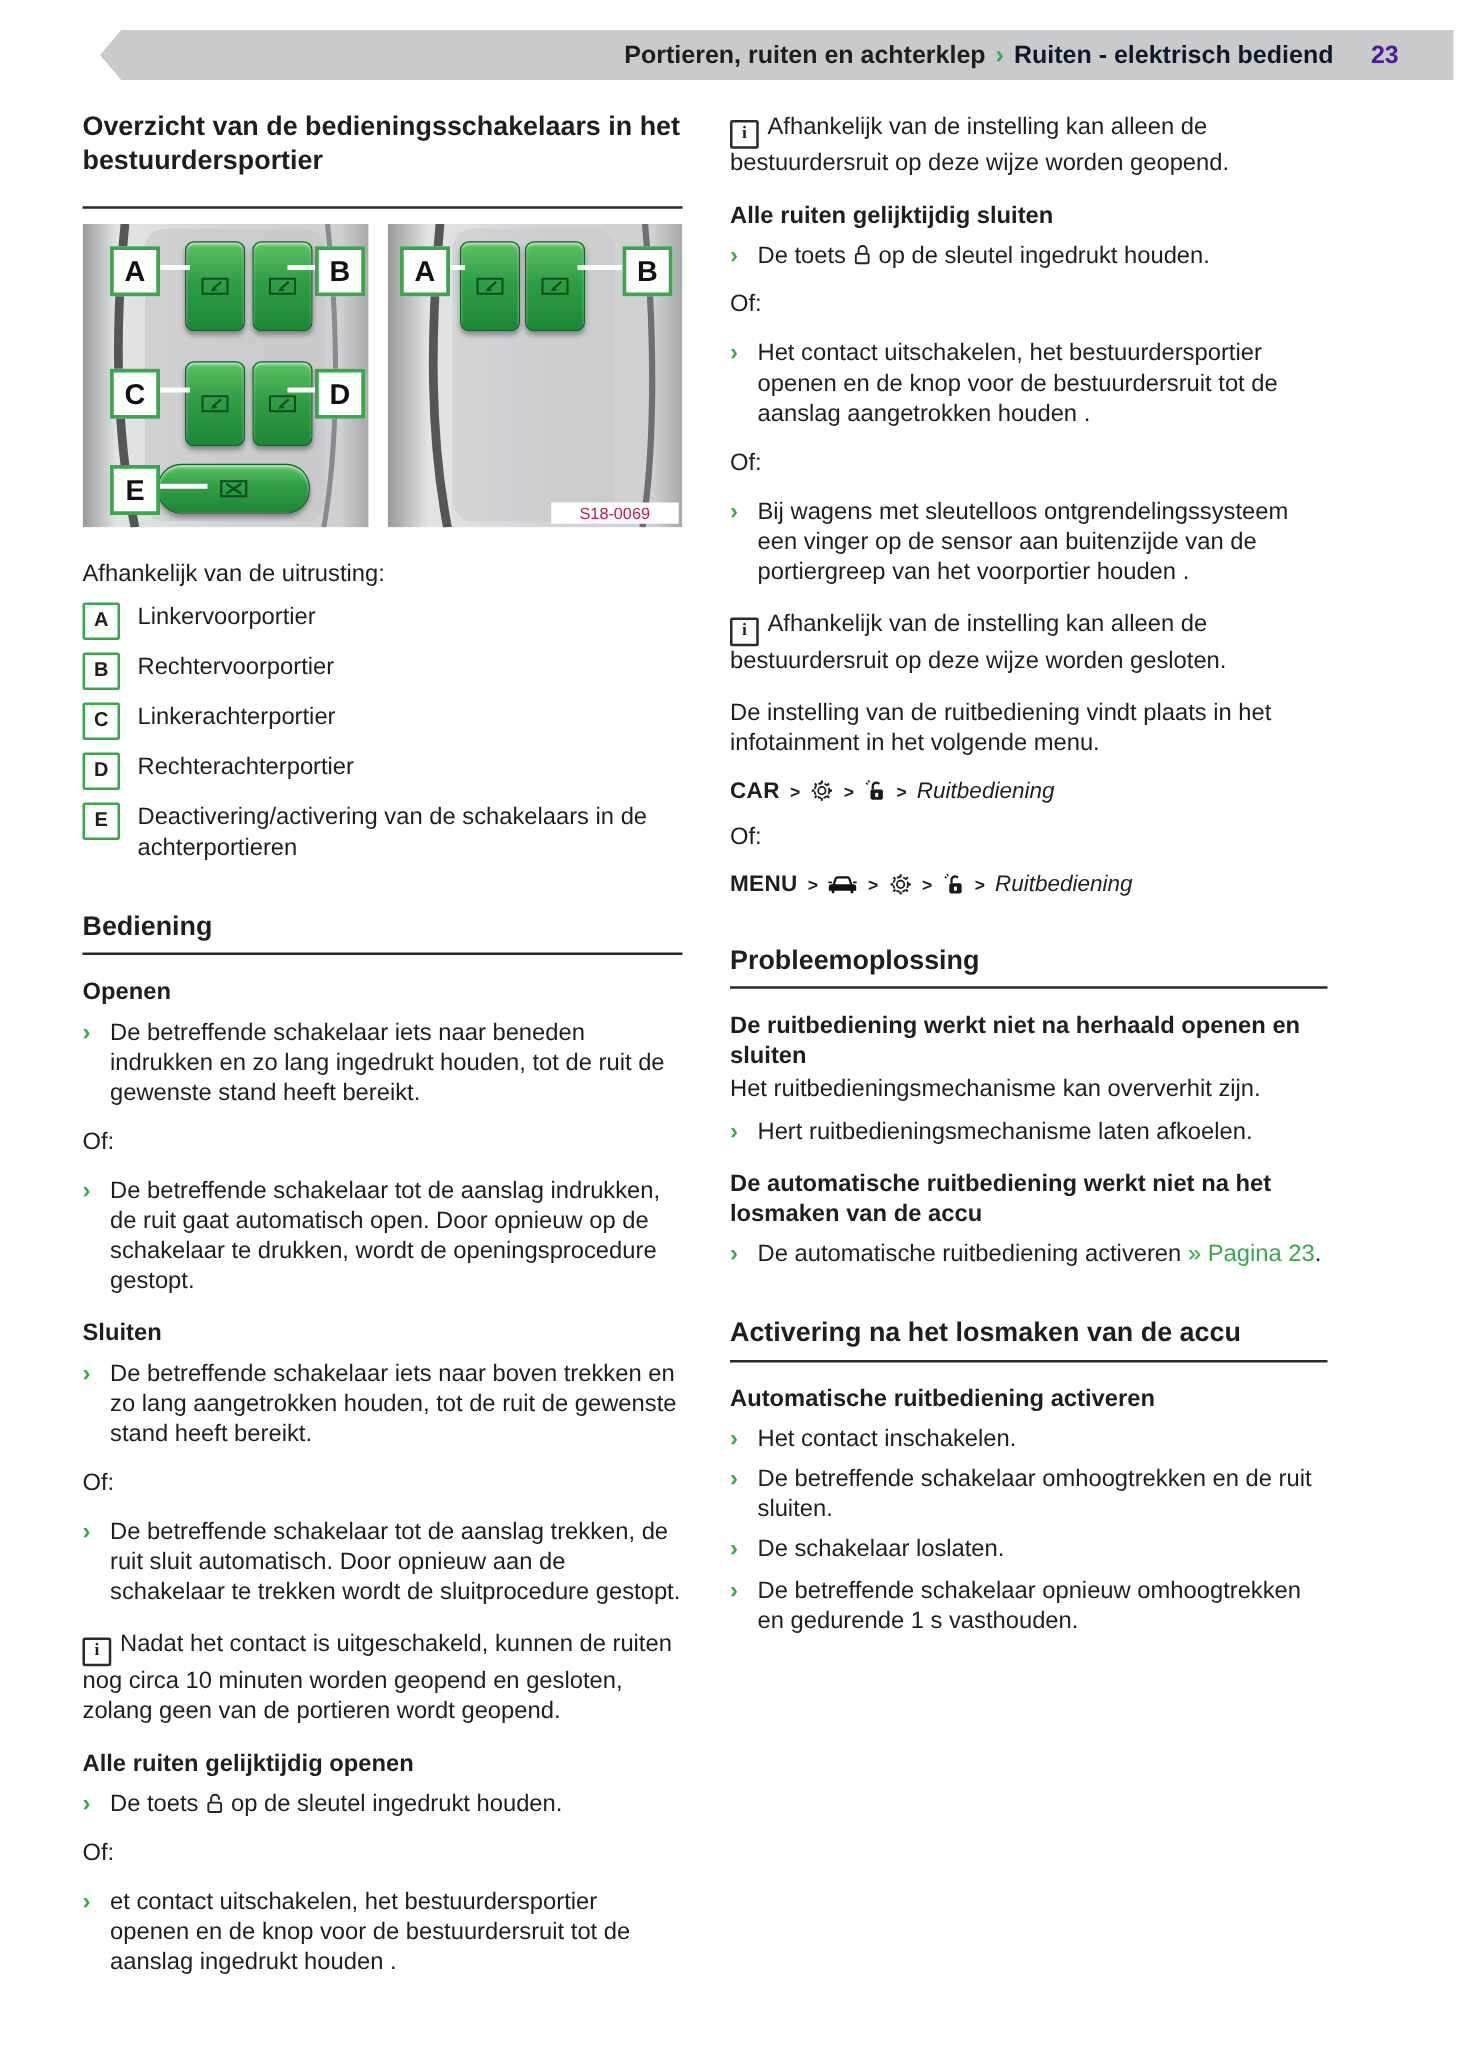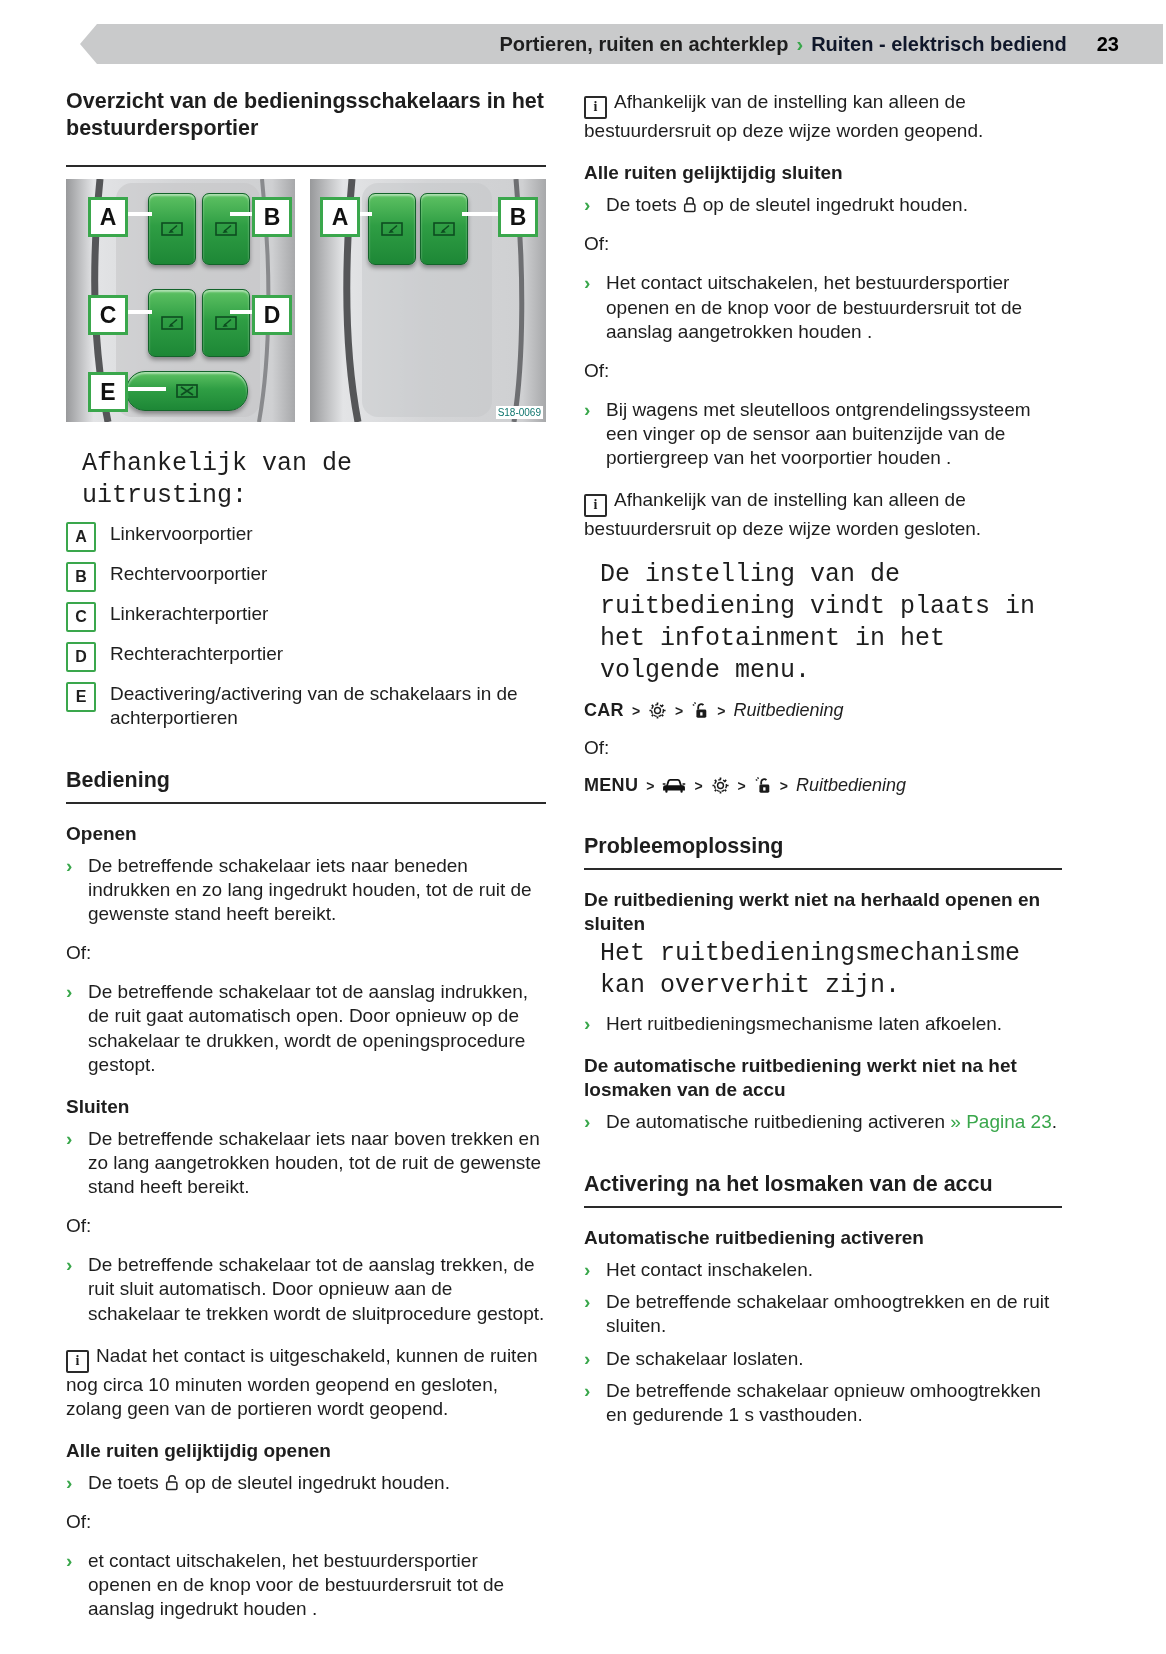--- a/index.html
+++ b/index.html
@@ -4,30 +4,30 @@
 <style>
   html,body{margin:0;padding:0;background:#ffffff;}
   body{width:1166px;height:1654px;position:relative;font-family:"Liberation Sans",sans-serif;color:#1e1e1e;overflow:hidden;}
 
   
   .banner{position:absolute;left:80px;right:3px;top:24px;height:40px;background:#c9cacb;
     clip-path:polygon(17px 0,100% 0,100% 100%,17px 100%,0 50%);
     display:flex;align-items:center;justify-content:flex-end;font-size:20px;font-weight:bold;}
   .bc-sep{color:#3aa74c;margin:0 8px;}
   .bc-green{color:#0f172a;font-weight:bold;}
-  .pageno{margin-left:30px;margin-right:44px;color:#000000;}
+  .pageno{margin-left:30px;margin-right:44px;color:#4c1d95;}
 
   .col{position:absolute;top:88px;}
   .colL{left:66px;width:480px;}
   .colR{left:584px;width:478px;}
 
   .h1{font-size:21.5px;font-weight:bold;line-height:1.24;border-bottom:2px solid #2a2a2a;padding-bottom:24px;margin:0 0 10px 0;}
   .sec{font-size:21.5px;font-weight:bold;line-height:1.2;border-bottom:2px solid #2a2a2a;padding-bottom:8px;margin:38px 0 16px 0;}
   .sub{font-size:19px;font-weight:bold;margin:18px 0 2px 0;line-height:1.27;}
-  .body{font-size:25px;line-height:1.27;margin:10px 16px;font-family:Liberation Mono, monospace;}
+  .body{font-size:19px;line-height:1.27;margin:10px 0;}
   .or{font-size:19px;margin:16px 0;}
   .bullet{display:flex;margin:8px 0;font-size:19px;line-height:1.27;}
   .chev{color:#3aa74c;font-weight:bold;flex:0 0 14px;margin-right:8px;}
   .btx{flex:1;}
   .note{font-size:19px;line-height:1.27;margin:18px 0;}
   .info-icon{display:inline-block;width:19px;height:19px;border:2px solid #2a2a2a;border-radius:2px;text-align:center;line-height:18px;font-size:14px;font-weight:bold;margin-right:7px;vertical-align:-3px;font-family:"Liberation Serif",serif;}
   .green-link{color:#3aa74c;cursor:pointer;}
 
   
   .leg{display:flex;align-items:flex-start;margin:10px 0;font-size:19px;line-height:1.27;}
@@ -60,21 +60,21 @@
   .flabel{position:absolute;width:34px;height:34px;background:#fff;border:3px solid #3aa74c;display:flex;align-items:center;justify-content:center;font-weight:800;font-size:23px;color:#111;z-index:3;}
   .labA1{left:22px;top:18px;} .labB1{left:186px;top:18px;}
   .labC1{left:22px;top:116px;} .labD1{left:186px;top:116px;}
   .labE1{left:22px;top:193px;}
   .labA2{left:10px;top:18px;} .labB2{left:188px;top:18px;}
   .conn{position:absolute;height:4px;background:#fff;z-index:2;}
   .cA1{left:60px;top:33px;width:26px;} .cB1{left:164px;top:33px;width:24px;}
   .cC1{left:60px;top:131px;width:26px;} .cD1{left:164px;top:131px;width:24px;}
   .cE1{left:60px;top:208px;width:40px;}
   .cA2{left:48px;top:33px;width:14px;} .cB2{left:152px;top:33px;width:38px;}
-  .figcap{position:absolute;right:3px;bottom:3px;background:#fff;padding:1px 2px;font-size:10px;color:#0f766e;z-index:3;}
+  .figcap{position:absolute;right:3px;bottom:3px;background:#fff;padding:1px 23px;font-size:13px;color:#be185d;z-index:3;}
 
   .ilock{margin:0 5px;vertical-align:-3px;}
 </style>
 </head>
 <body>
 
 <header class="banner">
   <span>Portieren, ruiten en achterklep</span>
   <span class="bc-sep">›</span>
   <span class="bc-green">Ruiten - elektrisch bediend</span>

